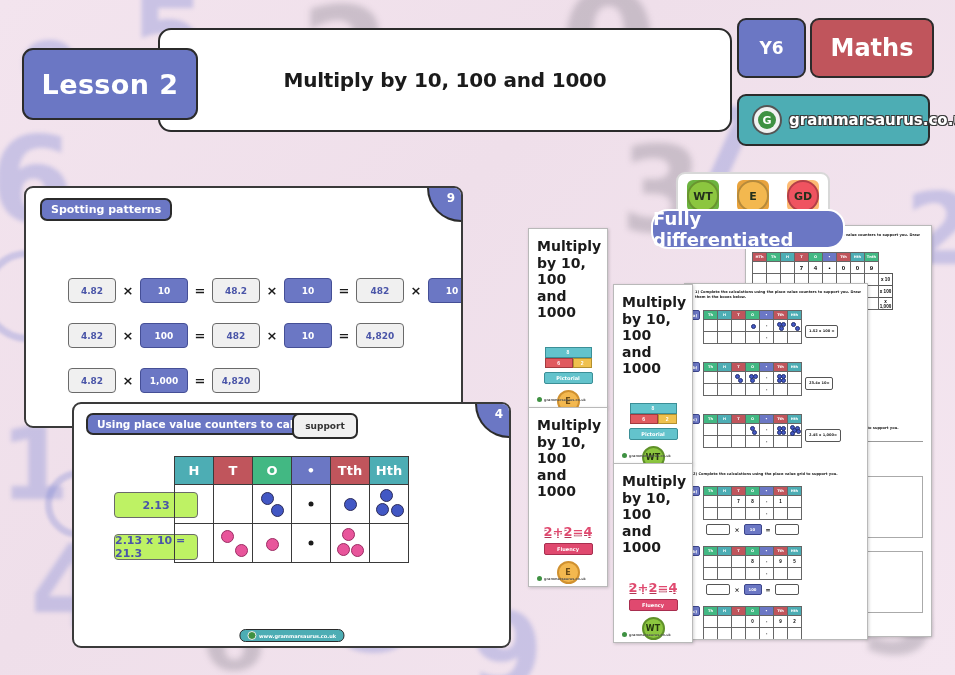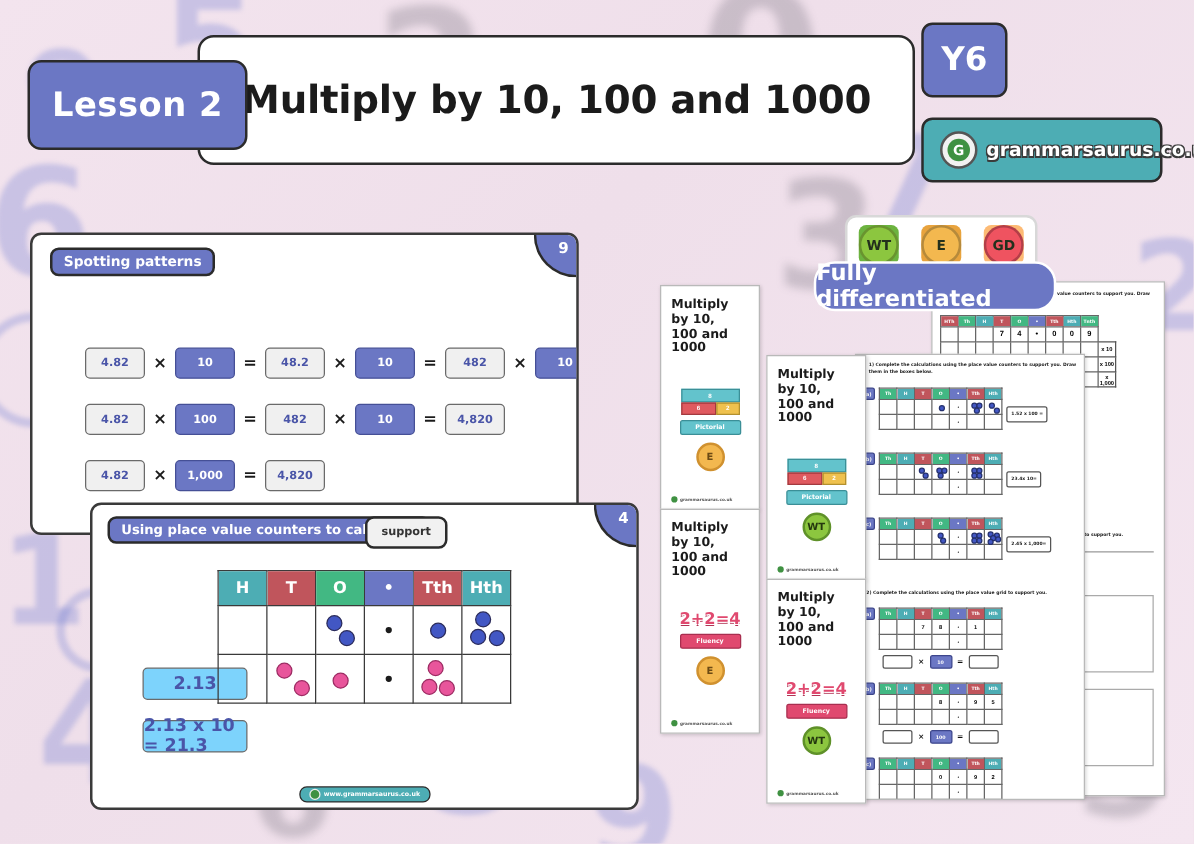--- a/index.html
+++ b/index.html
@@ -23,28 +23,28 @@
     display:flex;align-items:center;justify-content:center;
     color:#fff;font-weight:700;font-size:27px;letter-spacing:.4px;
     font-family:"DejaVu Sans", sans-serif;z-index:3;
   }
   .title-card{
     position:absolute;left:158px;top:28px;width:570px;height:100px;
     background:#fff;border:2px solid #2b2b2b;border-radius:13px;
     display:flex;align-items:center;justify-content:center;z-index:2;
   }
   .title-card span{
-    color:#1b1b1b;font-weight:700;font-size:31px;letter-spacing:-.2px;
+    color:#1b1b1b;font-weight:700;font-size:20px;letter-spacing:-.2px;
     font-family:"DejaVu Sans", sans-serif;
   }
   .y6{
     position:absolute;left:737px;top:18px;width:65px;height:56px;
     background:#6b77c4;border:2px solid #2b2b2b;border-radius:9px;
     display:flex;align-items:center;justify-content:center;
-    color:#fff;font-weight:700;font-size:26px;font-family:"DejaVu Sans", sans-serif;
+    color:#fff;font-weight:700;font-size:17px;font-family:"DejaVu Sans", sans-serif;
   }
   .maths{
     position:absolute;left:810px;top:18px;width:120px;height:56px;
     background:#c0555c;border:2px solid #2b2b2b;border-radius:9px;
     display:flex;align-items:center;justify-content:center;
     color:#fff;font-weight:700;font-size:24px;font-family:"DejaVu Sans", sans-serif;
   }
   .brandbar{
     position:absolute;left:737px;top:94px;width:193px;height:52px;
     background:#4dadb4;border:2px solid #2b2b2b;border-radius:9px;
@@ -102,23 +102,23 @@
 
   
   #slide4{left:72px;top:402px;width:435px;height:242px;}
   .pvtable{position:absolute;left:100px;top:52px;border-collapse:collapse;}
   .pvtable td,.pvtable th{border:1px solid #3a3a3a;width:38px;height:38px;padding:0;
     text-align:center;vertical-align:middle;position:relative;}
   .pvtable th{height:27px;color:#fff;font-size:13px;font-weight:700;font-family:"DejaVu Sans", sans-serif;}
   .h-teal{background:#4dadb4;} .h-red{background:#c0555c;}
   .h-green{background:#42b883;} .h-purple{background:#6b77c4;}
   .rowlabel{
-    position:absolute;height:24px;background:#7dd3fc;border:1px solid #6a6a6a;border-radius:4px;
-    display:flex;align-items:center;justify-content:center;
-    font-size:14px;font-weight:700;color:#4a55a8;font-family:"DejaVu Sans", sans-serif;margin-top:42px;
+    position:absolute;height:24px;background:#bef264;border:1px solid #6a6a6a;border-radius:4px;
+    display:flex;align-items:center;justify-content:center;
+    font-size:11px;font-weight:700;color:#4a55a8;font-family:"DejaVu Sans", sans-serif;
   }
   .ctr{position:absolute;width:11px;height:11px;border-radius:50%;border:1px solid #2b2b5a;}
   .ctr.blue{background:#4257c4;} .ctr.pink{background:#e8559b;border-color:#9c2c63;}
   .dotdec{position:absolute;width:5px;height:5px;border-radius:50%;background:#1b1b1b;
     left:50%;top:50%;transform:translate(-50%,-50%);}
   .footbar{
     position:absolute;left:84px;bottom:26px;width:262px;height:22px;
     background:#6b77c4;border:1px solid #2b2b2b;border-radius:4px;
     display:flex;align-items:center;justify-content:center;
     color:#fff;font-size:8px;font-weight:700;font-family:"DejaVu Sans", sans-serif;
@@ -150,21 +150,21 @@
     position:absolute;left:651px;top:209px;width:190px;height:36px;
     background:#6b77c4;border:2px solid #fff;border-radius:17px;
     display:flex;align-items:center;justify-content:center;z-index:21;
     color:#fff;font-weight:700;font-size:18px;font-family:"DejaVu Sans", sans-serif;
   }
 
   
   .sheet{position:absolute;background:#fff;border:1px solid #b9b9b9;overflow:hidden;
          box-shadow:1px 1px 3px rgba(0,0,0,.18);}
   .wcover{position:absolute;left:0;top:0;width:100%;box-sizing:border-box;padding:9px 8px;}
-  .wtitle{font-size:10px;font-weight:700;color:#1b1b1b;line-height:1.18;
+  .wtitle{font-size:14px;font-weight:700;color:#1b1b1b;line-height:1.18;
           font-family:"DejaVu Sans", sans-serif;}
   .barmodel{margin:26px auto 0;width:47px;}
   .barmodel .top{height:9px;background:#63c3cc;border:1px solid #3b8f97;
     display:flex;align-items:center;justify-content:center;color:#fff;font-size:5px;font-weight:700;}
   .barmodel .btm{display:flex;height:10px;}
   .barmodel .btm .l{flex:1.6;background:#e05a5f;border:1px solid #a33a3f;
     display:flex;align-items:center;justify-content:center;color:#fff;font-size:5px;font-weight:700;}
   .barmodel .btm .r{flex:1;background:#efc14e;border:1px solid #b3902f;
     display:flex;align-items:center;justify-content:center;color:#fff;font-size:5px;font-weight:700;}
   .labelchip{
@@ -228,20 +228,21 @@
   <div class="ring" style="left:-18px;top:250px;width:78px;height:78px;"></div>
   <div class="ring" style="left:45px;top:470px;width:54px;height:54px;"></div>
 </div>
 
 <div class="hdr">
   <div class="title-card">
     <span>Multiply by 10, 100 and 1000</span>
   </div>
   <div class="lesson-tab">Lesson 2</div>
   <div class="y6">Y6</div>
+  <div class="maths">Maths</div>
   <div class="brandbar">
     <span class="logo">
       <i>G</i>
     </span>
     <span class="btxt">grammarsaurus.co.uk</span>
   </div>
 </div>
 
 <div class="sheet" style="left:745px;top:225px;width:185px;height:410px;">
   <div style="position:absolute;left:8px;top:7px;right:6px;" class="qtext">1) Complete the calculations using the place value counters to support you. Draw them in the boxes below.</div>

